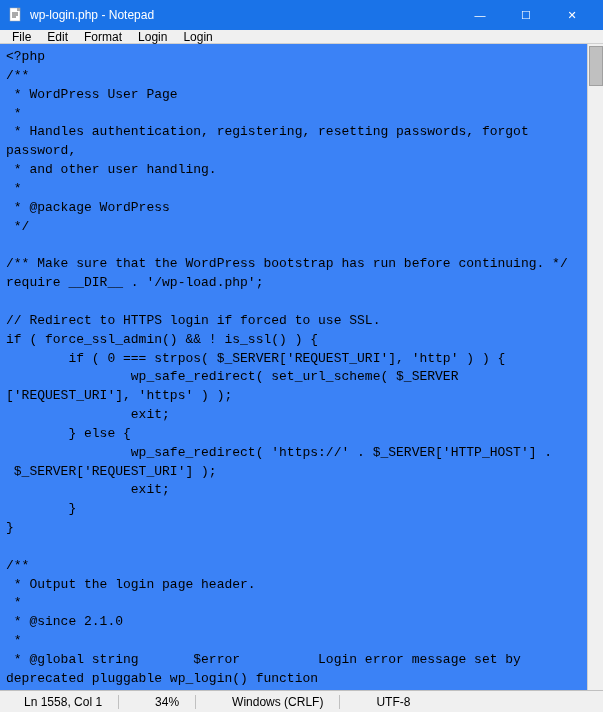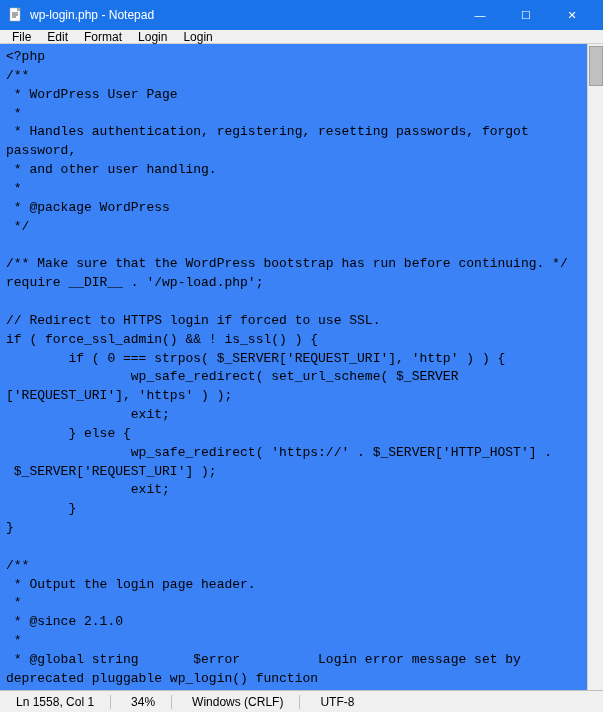--- a/index.html
+++ b/index.html
@@ -106,25 +106,25 @@
       left: 1px;
     }
 
     
     .status-bar {
       height: 22px;
       background: #f0f0f0;
       border-top: 1px solid #c0c0c0;
       display: flex;
       align-items: center;
-      padding: 0 16px;
+      padding: 0 24px;
       font-family: 'Segoe UI', sans-serif;
       font-size: 12px;
       color: #000;
-      gap: 20px;
+      gap: 36px;
     }
     .status-item {
       border-right: 1px solid #c0c0c0;
       padding-right: 16px;
     }
     .status-item:last-child { border-right: none; }
   </style>
 </head>
 <body>
 

